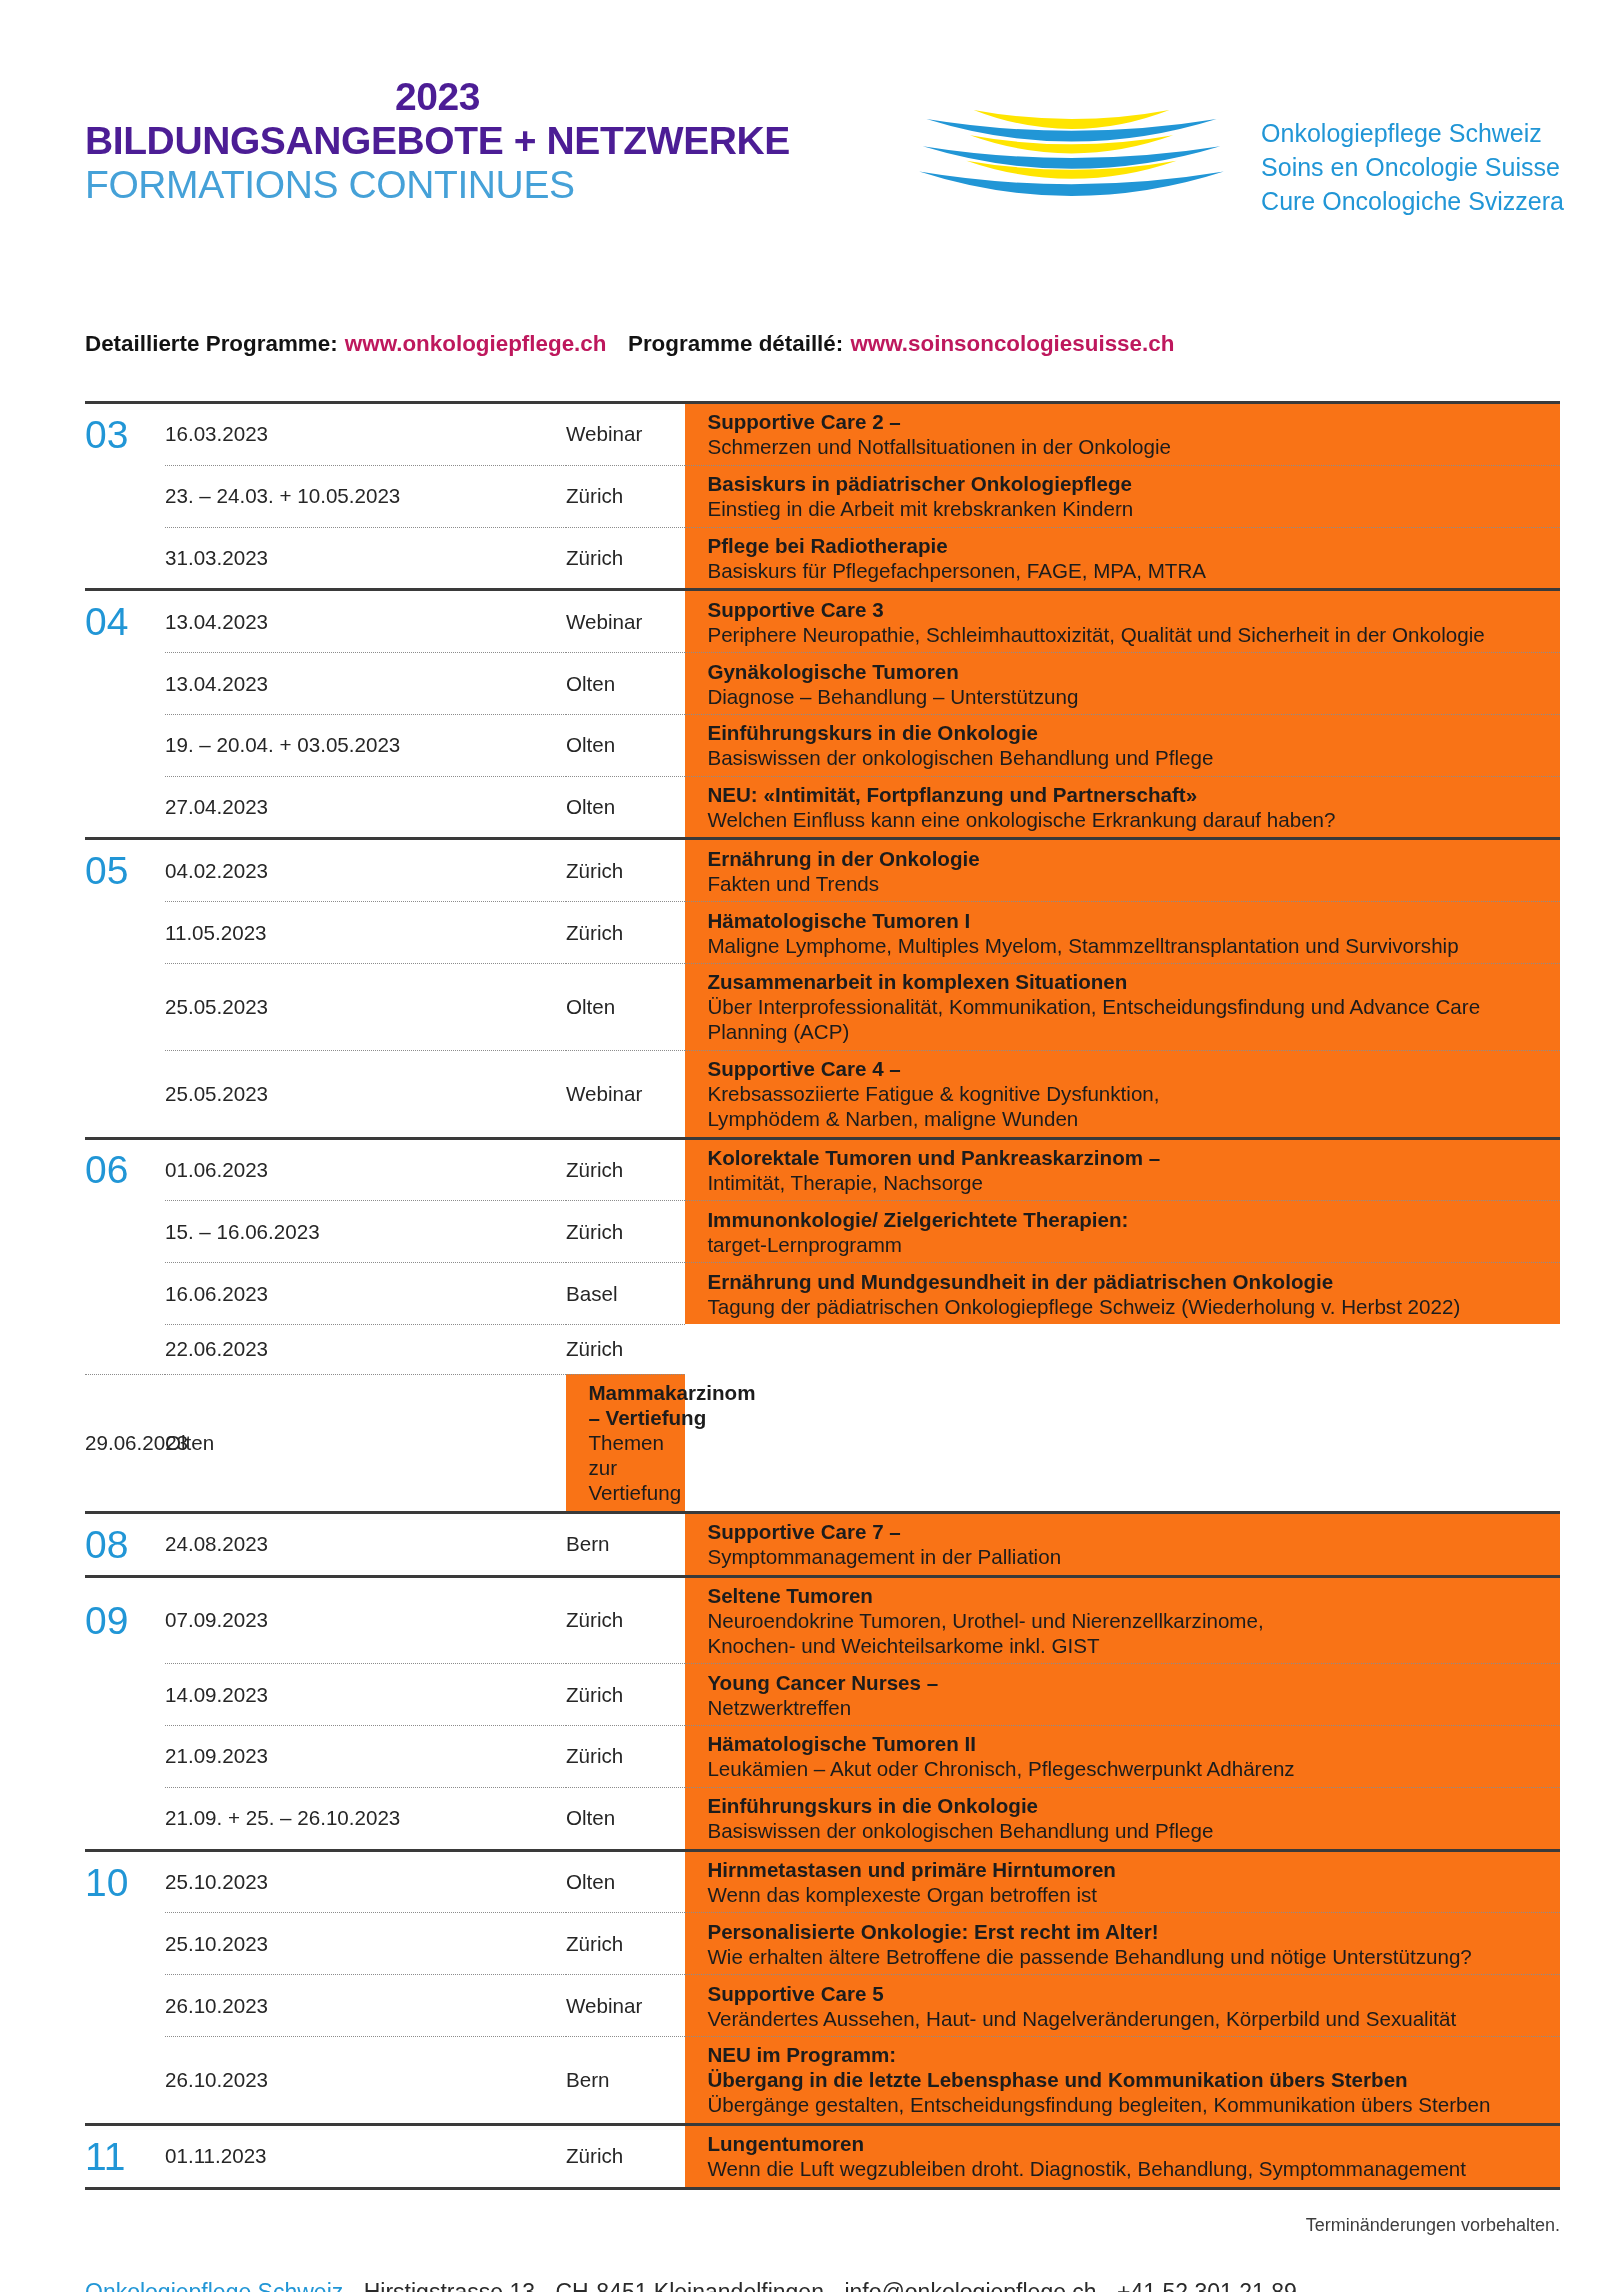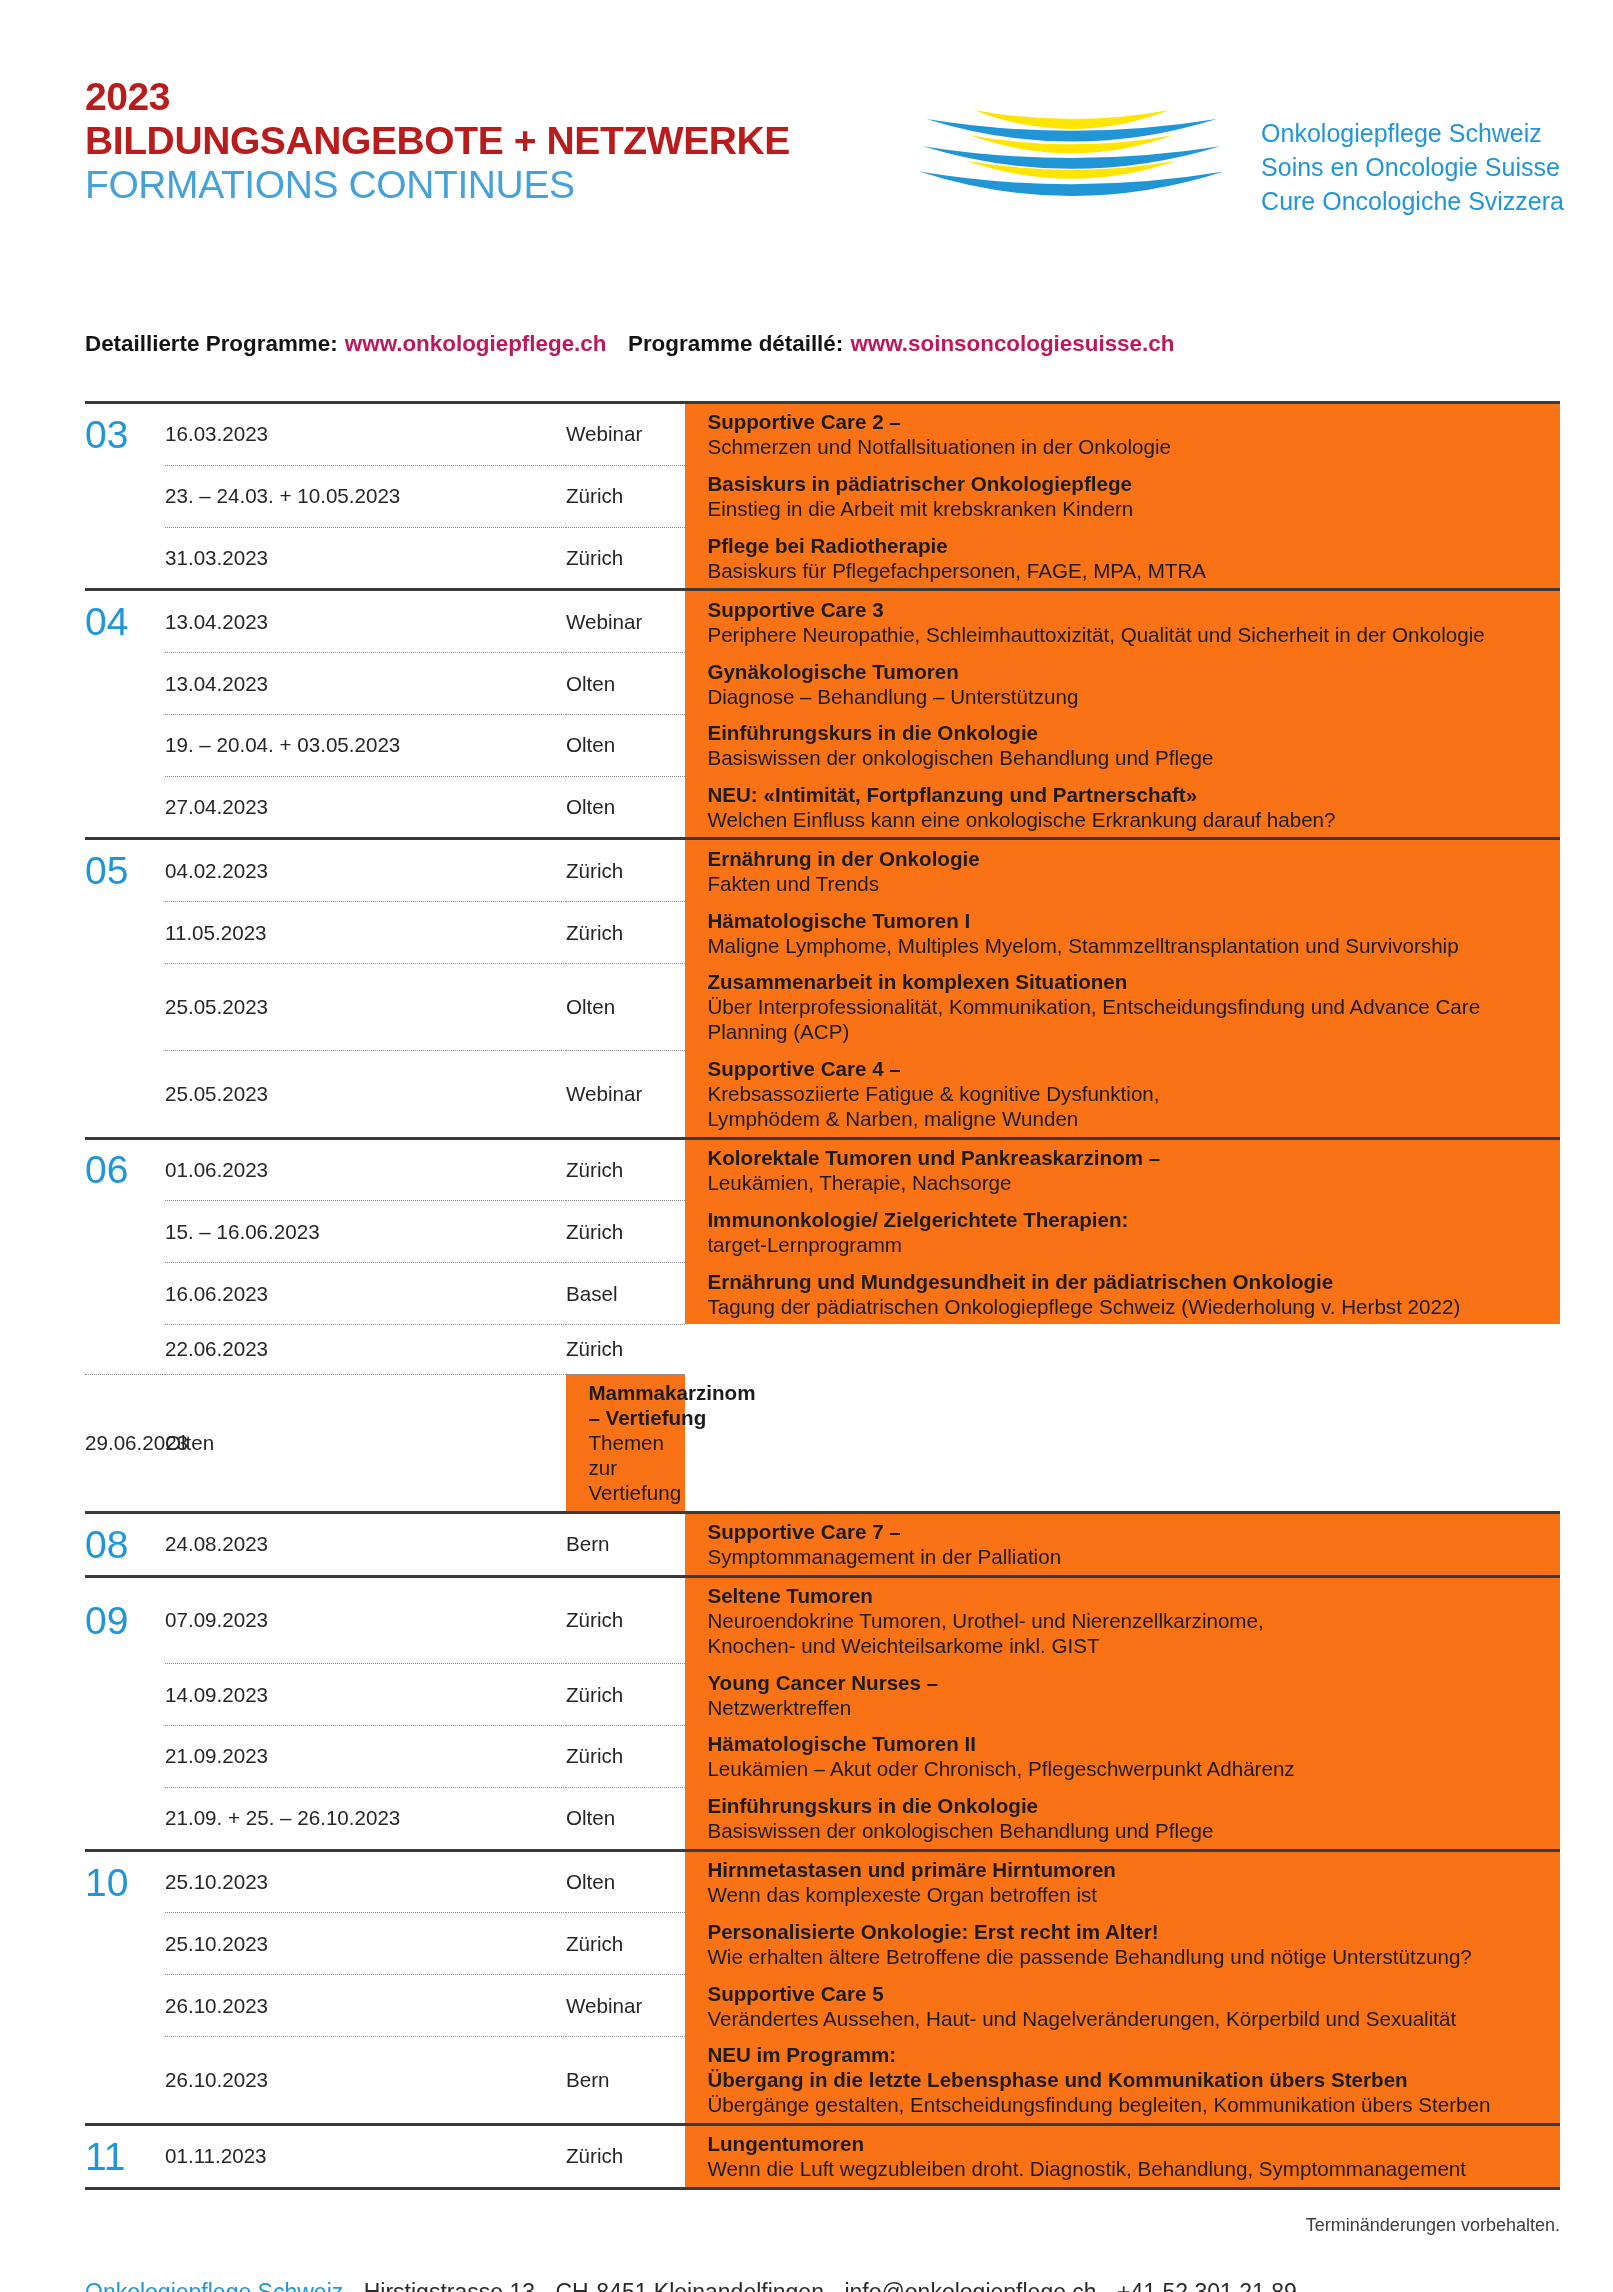--- a/index.html
+++ b/index.html
@@ -5,21 +5,21 @@
   html,body{margin:0;padding:0;}
   body{
     width:1614px;height:2293px;background:#ffffff;position:relative;
     font-family:"Liberation Sans","DejaVu Sans",sans-serif;color:#1f1f1f;
     -webkit-font-smoothing:antialiased;
   }
   .page{position:absolute;inset:0;overflow:hidden;}
 
   
   .header{position:absolute;left:85px;top:75px;letter-spacing:-0.4px;}
-  .h-year,.h-de{font-size:39px;line-height:44px;font-weight:bold;color:#b91c1c;}
+  .h-year,.h-de{font-size:39px;line-height:44px;font-weight:bold;color:#4c1d95;text-align:center;}
   .h-fr{font-size:39px;line-height:44px;font-weight:400;color:#45a1d8;}
 
   .logo{position:absolute;top:99px;right:50px;display:flex;align-items:center;gap:23px;}
   .logo svg{width:333px;height:136px;display:block;}
   .logo-text{font-size:25px;line-height:34px;color:#2196d6;font-weight:400;white-space:nowrap;}
 
   
   .links{position:absolute;left:85px;top:331px;font-size:22.4px;font-weight:bold;color:#131313;}
   .links .url{color:#be185d;margin-left:7.2px;}
   .links .lbl2{margin-left:21.5px;}
@@ -188,21 +188,21 @@
             </div>
           </div>
         </div>
         <div class="section">
           <div class="cell c-month">06</div>
           <div class="cell c-date">01.06.2023</div>
           <div class="cell c-loc">Zürich</div>
           <div class="cell c-title">
             <div class="course-line">
               <div class="b">Kolorektale Tumoren und Pankreaskarzinom –</div> 
-              <div class="cont">Leukämien, Therapie, Nachsorge</div>
+              <div class="cont">Intimität, Therapie, Nachsorge</div>
             </div>
           </div>
           <div class="cell c-month"></div>
           <div class="cell c-date bt">15. – 16.06.2023</div>
           <div class="cell c-loc bt">Zürich</div>
           <div class="cell c-title bt">
             <div class="course-line">
               <div class="b">Immunonkologie/ Zielgerichtete Therapien:</div>
             </div>
             <div class="desc">target-Lernprogramm</div>

